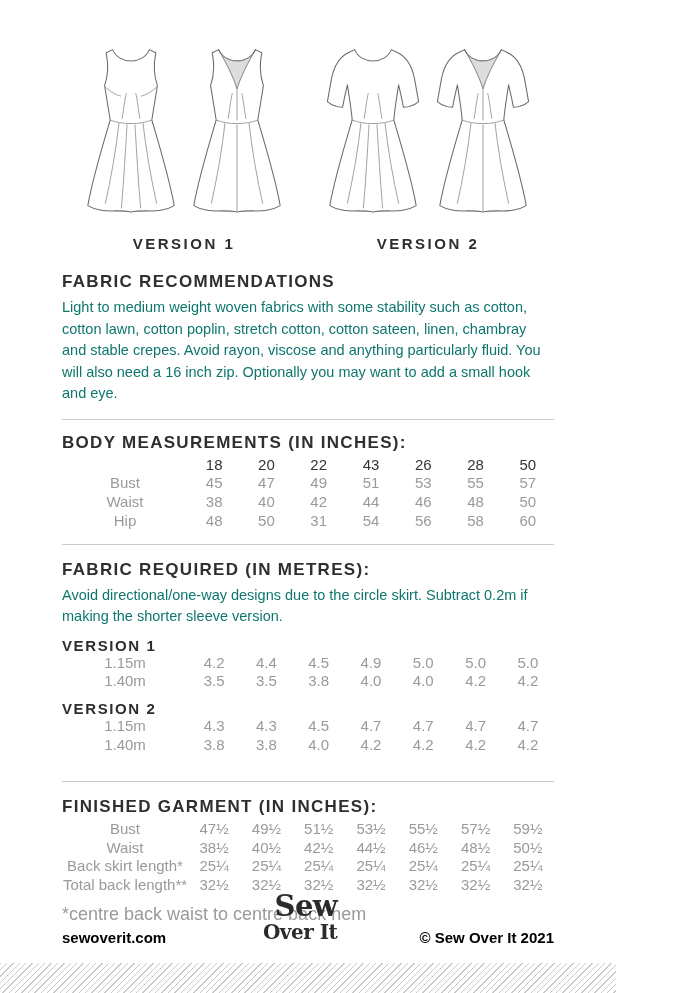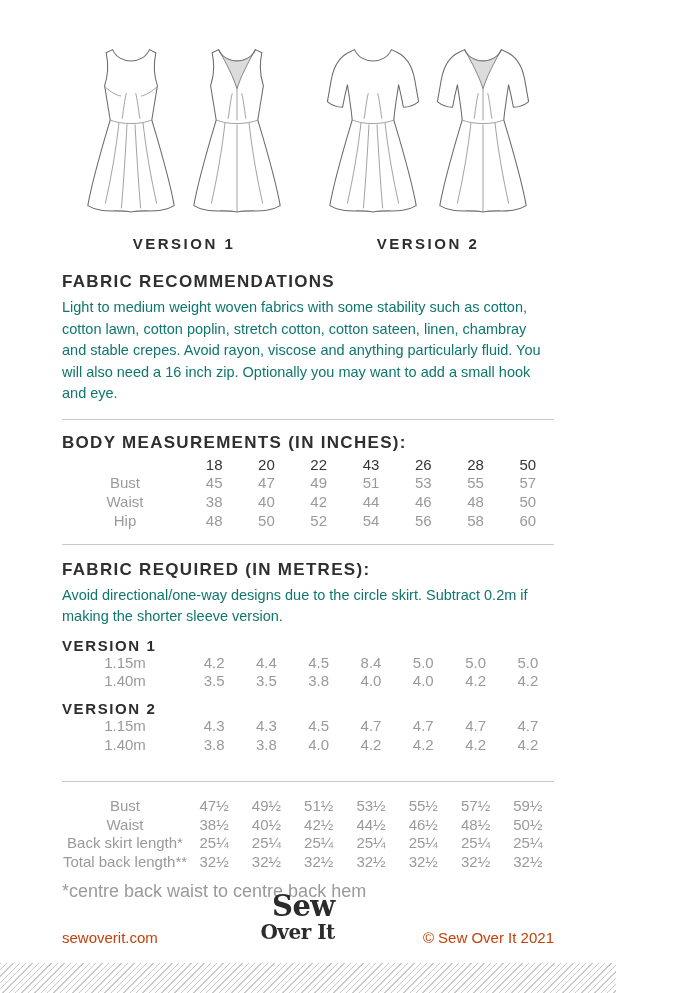--- a/index.html
+++ b/index.html
@@ -65,21 +65,21 @@
     color: #2d2d2d;
   }
   .footnotes { margin-top: 9px; }
   .footnote { font-size: 18px; line-height: 20px; color: #9a9a9c; }
 
   
   .footer {
     position: absolute; left: 62px; right: 62px; bottom: 47px;
     display: flex; justify-content: space-between; align-items: flex-end;
   }
-  .footer-side { font-size: 15px; color: #c2410c; }
+  .footer-side { font-size: 15px; color: #000000; font-weight: bold; }
   .logo { text-align: right; color: #2b2b2b; font-family: "DejaVu Serif", serif; }
   .logo-line1 {
     font-size: 29px; font-weight: 700; line-height: 26px;
     padding-left: 26px; letter-spacing: -0.5px;
   }
   .logo-line2 {
     font-size: 20px; font-weight: 700; line-height: 27px;
     letter-spacing: -0.5px;
   }
   .stripe-band {
@@ -184,21 +184,21 @@
               <div class="cell val">42</div>
               <div class="cell val">44</div>
               <div class="cell val">46</div>
               <div class="cell val">48</div>
               <div class="cell val">50</div>
             </div>
             <div class="trow">
               <div class="cell lbl">Hip</div>
               <div class="cell val">48</div>
               <div class="cell val">50</div>
-              <div class="cell val">52</div>
+              <div class="cell val">31</div>
               <div class="cell val">54</div>
               <div class="cell val">56</div>
               <div class="cell val">58</div>
               <div class="cell val">60</div>
             </div>
           </div>
       </div>
     </div>
 
     <hr class="divider div-2">
@@ -207,21 +207,21 @@
       <h2 class="section-heading">FABRIC REQUIRED (IN METRES):</h2>
       <p class="body-text">Avoid directional/one-way designs due to the circle skirt. Subtract 0.2m if making the shorter sleeve version.</p>
 
       <div class="version-subhead">VERSION 1</div>
       <div>
           <div class="trow">
             <div class="cell lbl">1.15m</div>
             <div class="cell val">4.2</div>
             <div class="cell val">4.4</div>
             <div class="cell val">4.5</div>
-            <div class="cell val">8.4</div>
+            <div class="cell val">4.9</div>
             <div class="cell val">5.0</div>
             <div class="cell val">5.0</div>
             <div class="cell val">5.0</div>
           </div>
           <div class="trow">
             <div class="cell lbl">1.40m</div>
             <div class="cell val">3.5</div>
             <div class="cell val">3.5</div>
             <div class="cell val">3.8</div>
             <div class="cell val">4.0</div>
@@ -252,20 +252,21 @@
             <div class="cell val">4.2</div>
             <div class="cell val">4.2</div>
             <div class="cell val">4.2</div>
           </div>
         </div>
     </div>
 
     <hr class="divider div-3">
 
     <div class="sec-finished">
+      <h2 class="section-heading">FINISHED GARMENT (IN INCHES):</h2>
       <div class="table">
           <div class="trow">
             <div class="cell lbl">Bust</div>
             <div class="cell val">47½</div>
             <div class="cell val">49½</div>
             <div class="cell val">51½</div>
             <div class="cell val">53½</div>
             <div class="cell val">55½</div>
             <div class="cell val">57½</div>
             <div class="cell val">59½</div>

